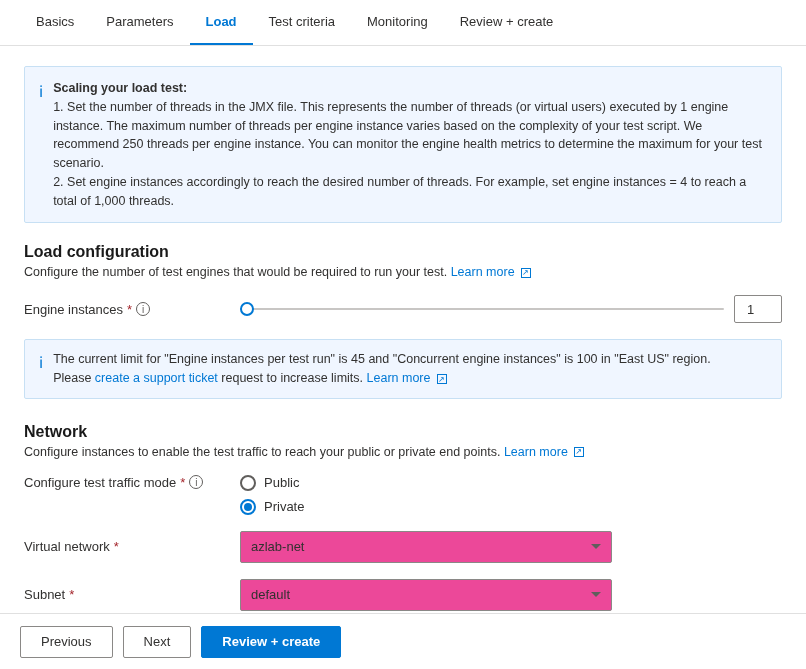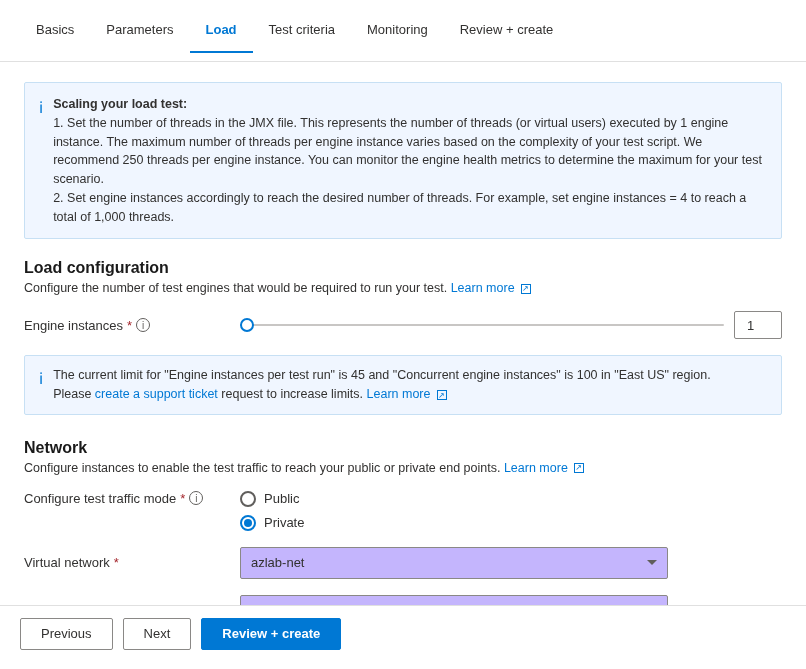--- a/index.html
+++ b/index.html
@@ -10,21 +10,21 @@
       background: #fff;
       width: 806px;
       min-height: 669px;
     }
 
     
     .nav-tabs {
       display: flex;
       align-items: center;
       border-bottom: 1px solid #e0e0e0;
-      padding: 8px 20px;
+      padding: 0 20px;
       gap: 0;
     }
     .nav-tab {
       padding: 14px 16px;
       cursor: pointer;
       color: #323130;
       font-size: 13px;
       border-bottom: 2px solid transparent;
       white-space: nowrap;
     }
@@ -212,47 +212,47 @@
       border-radius: 50%;
       background: #0078d4;
     }
     .radio-label {
       font-size: 13px;
       color: #323130;
     }
 
     
     .dropdown {
-      width: 428px;
+      width: 372px;
       height: 32px;
       border: 1px solid #8a8886;
       border-radius: 2px;
       display: flex;
       align-items: center;
       justify-content: space-between;
       padding: 0 10px;
       cursor: pointer;
-      background: #c4b5fd;
+      background: #ec4899;
     }
     .dropdown-text {
       font-size: 13px;
       color: #323130;
     }
     .chevron-down {
       width: 0;
       height: 0;
       border-left: 5px solid transparent;
       border-right: 5px solid transparent;
       border-top: 5px solid #605e5c;
     }
 
     
     .bottom-bar {
       position: fixed;
-      bottom: 8px;
+      bottom: 0;
       left: 0;
       width: 806px;
       height: 56px;
       background: #fff;
       border-top: 1px solid #e0e0e0;
       display: flex;
       align-items: center;
       padding: 0 20px;
       gap: 10px;
     }

